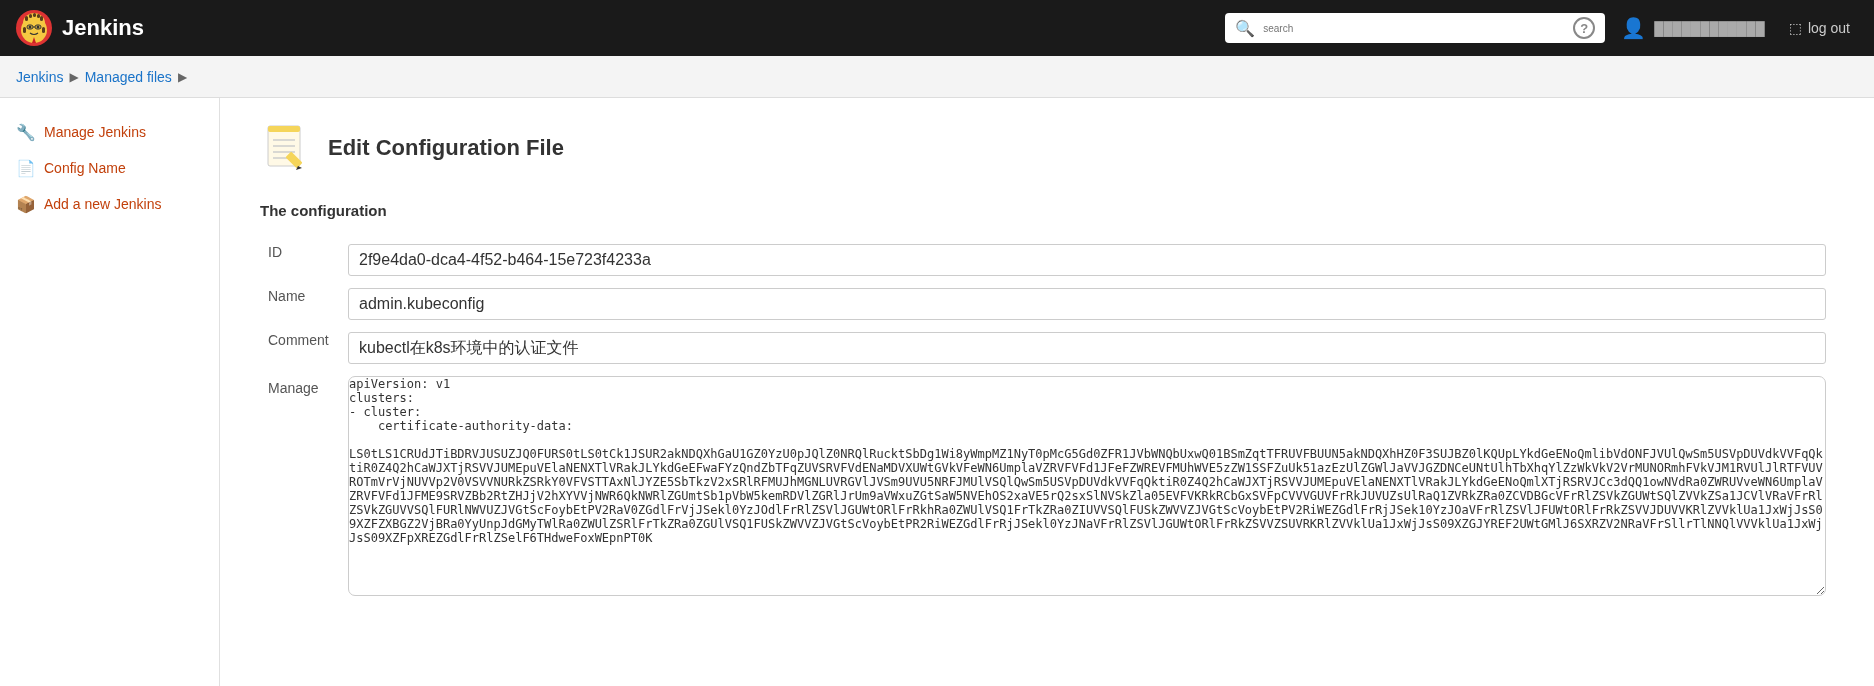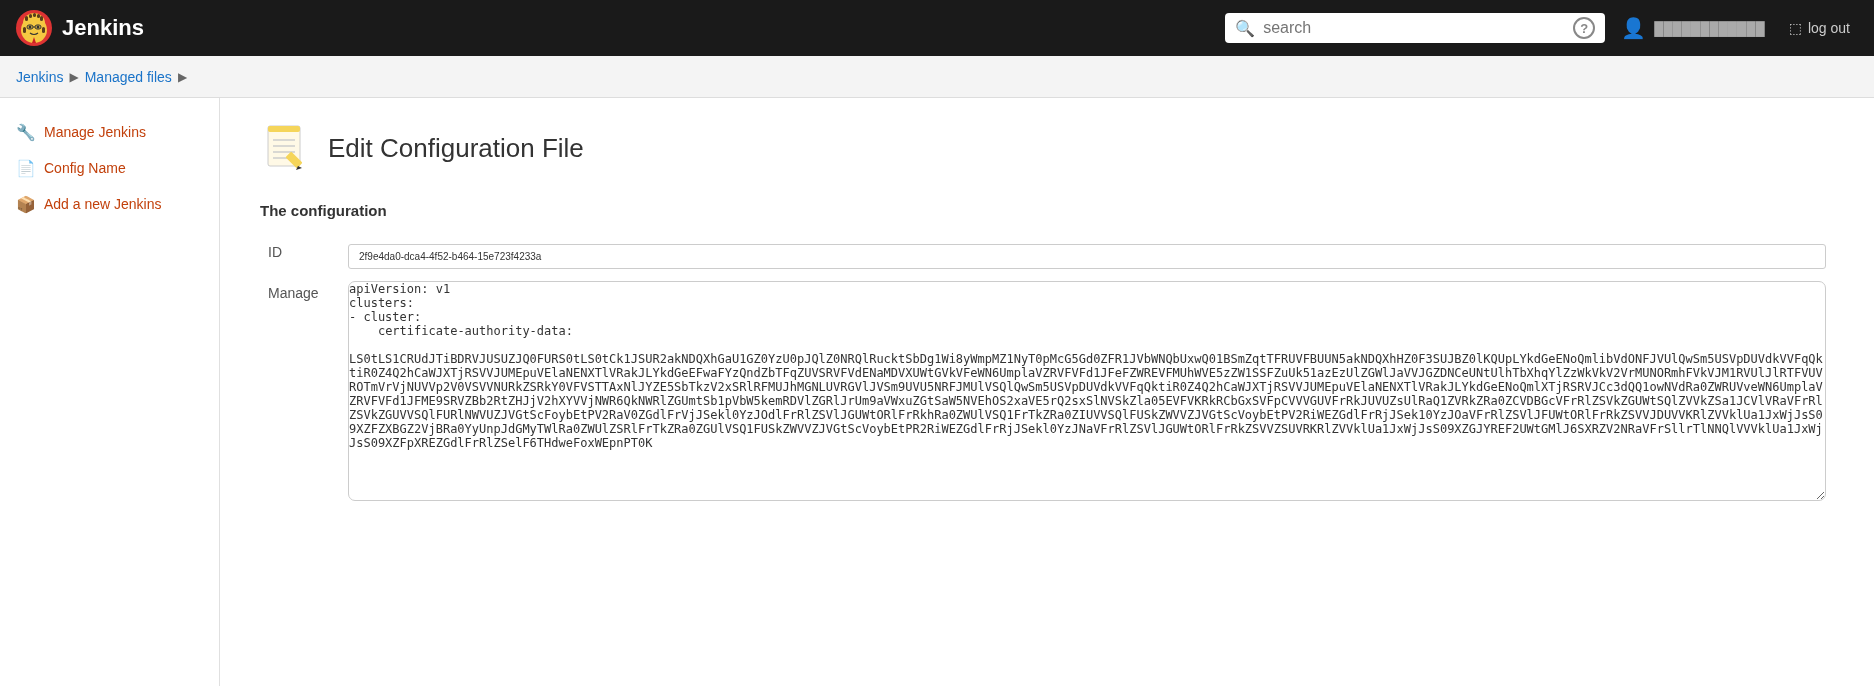--- a/index.html
+++ b/index.html
@@ -46,21 +46,21 @@
       background: #fff;
       border-radius: 4px;
       padding: 4px 10px;
       width: 380px;
       gap: 8px;
     }
     #search-icon { color: #666; font-size: 16px; }
     #search-input {
       border: none;
       outline: none;
-      font-size: 16px;
+      font-size: 10px;
       flex: 1;
       background: transparent;
       color: #ec4899;
     }
     #help-icon {
       width: 22px;
       height: 22px;
       border-radius: 50%;
       border: 2px solid #888;
       color: #888;
@@ -163,22 +163,22 @@
     }
     #page-icon {
       width: 52px;
       height: 52px;
       font-size: 40px;
       display: flex;
       align-items: center;
       justify-content: center;
     }
     #page-title {
-      font-size: 26px;
-      font-weight: normal;
+      font-size: 22px;
+      font-weight: bold;
       color: #333;
     }
 
     
     #form-section {
       margin-left: 0;
     }
     #form-section-title {
       font-size: 15px;
       font-weight: bold;
@@ -203,21 +203,21 @@
       padding-top: 10px;
     }
     .form-field-cell {
       width: calc(100% - 100px);
     }
     .form-input {
       width: 100%;
       padding: 6px 10px;
       border: 1px solid #ccc;
       border-radius: 3px;
-      font-size: 10px;
+      font-size: 16px;
       color: #333;
       outline: none;
     }
 
     
     #content-textarea {
       width: 100%;
       height: 220px;
       font-family: monospace;
       font-size: 12px;
@@ -331,20 +331,32 @@
 
     <div id="form-section">
       <div id="form-section-title">The configuration</div>
 
       <table class="form-table">
         <tbody>
             <tr>
           <td class="form-label">ID</td>
           <td class="form-field-cell">
             <input class="form-input" type="text" value="2f9e4da0-dca4-4f52-b464-15e723f4233a" style="">
+          </td>
+        </tr>
+        <tr>
+          <td class="form-label">Name</td>
+          <td class="form-field-cell">
+            <input class="form-input" type="text" value="admin.kubeconfig" style="">
+          </td>
+        </tr>
+        <tr>
+          <td class="form-label">Comment</td>
+          <td class="form-field-cell">
+            <input class="form-input" type="text" value="kubectl在k8s环境中的认证文件" style="">
           </td>
         </tr>
         <tr>
           <td class="form-label" style="padding-top:10px;">Manage</td>
           <td class="form-field-cell">
             <textarea id="content-textarea" style="">apiVersion: v1
 clusters:
 - cluster:
     certificate-authority-data:
       LS0tLS1CRUdJTiBDRVJUSUZJQ0FURS0tLS0tCk1JSUR2akNDQXhGaU1GZ0YzU0pJQlZ0NRQlRucktSbDg1Wi8yWmpMZ1NyT0pMcG5Gd0ZFR1JVbWNQbUxwQ01BSmZqtTFRUVFBUUN5akNDQXhHZ0F3SUJBZ0lKQUpLYkdGeENoQmlibVdONFJVUlQwSm5USVpDUVdkVVFqQktiR0Z4Q2hCaWJXTjRSVVJUMEpuVElaNENXTlVRakJLYkdGeEFwaFYzQndZbTFqZUVSRVFVdENaMDVXUWtGVkVFeWN6UmplaVZRVFVFd1JFeFZWREVFMUhWVE5zZW1SSFZuUk51azEzUlZGWlJaVVJGZDNCeUNtUlhTbXhqYlZzWkVkV2VrMUNORmhFVkVJM1RVUlJlRTFVUVROTmVrVjNUVVp2V0VSVVNURkZSRkY0VFVSTTAxNlJYZE5SbTkzV2xSRlRFMUJhMGNLUVRGVlJVSm9UVU5NRFJMUlVSQlQwSm5USVpDUVdkVVFqQktiR0Z4Q2hCaWJXTjRSVVJUMEpuVElaNENXTlVRakJLYkdGeENoQmlXTjRSRVJCc3dQQ1owNVdRa0ZWRUVveWN6UmplaVZRVFVFd1JFME9SRVZBb2RtZHJjV2hXYVVjNWR6QkNWRlZGUmtSb1pVbW5kemRDVlZGRlJrUm9aVWxuZGtSaW5NVEhOS2xaVE5rQ2sxSlNVSkZla05EVFVKRkRCbGxSVFpCVVVGUVFrRkJUVUZsUlRaQ1ZVRkZRa0ZCVDBGcVFrRlZSVkZGUWtSQlZVVkZSa1JCVlVRaVFrRlZSVkZGUVVSQlFURlNWVUZJVGtScFoybEtPV2RaV0ZGdlFrVjJSekl0YzJOdlFrRlZSVlJGUWtORlFrRkhRa0ZWUlVSQ1FrTkZRa0ZIUVVSQlFUSkZWVVZJVGtScVoybEtPV2RiWEZGdlFrRjJSek10YzJOaVFrRlZSVlJFUWtORlFrRkZSVVJDUVVKRlZVVklUa1JxWjJsS09XZFZXBGZ2VjBRa0YyUnpJdGMyTWlRa0ZWUlZSRlFrTkZRa0ZGUlVSQ1FUSkZWVVZJVGtScVoybEtPR2RiWEZGdlFrRjJSekl0YzJNaVFrRlZSVlJGUWtORlFrRkZSVVZSUVRKRlZVVklUa1JxWjJsS09XZGJYREF2UWtGMlJ6SXRZV2NRaVFrSllrTlNNQlVVVklUa1JxWjJsS09XZFpXREZGdlFrRlZSelF6THdweFoxWEpnPT0K</textarea>

